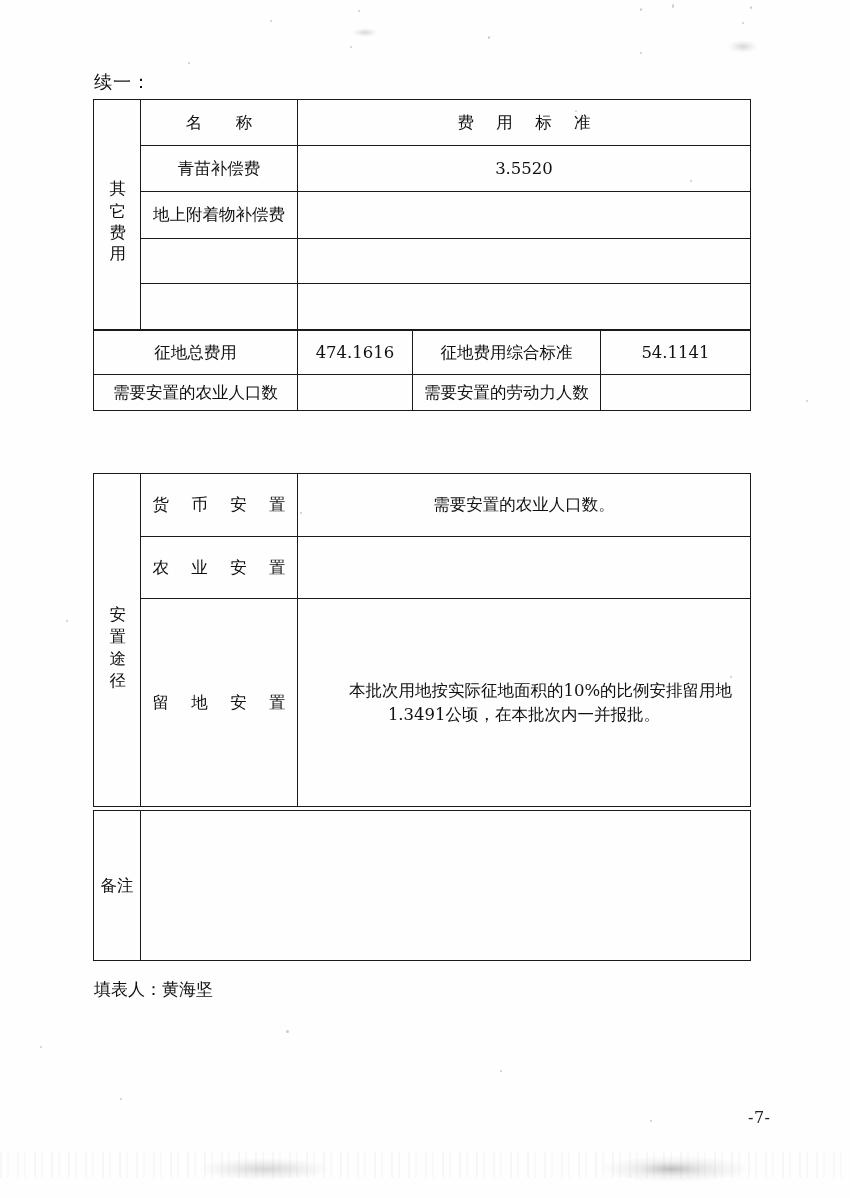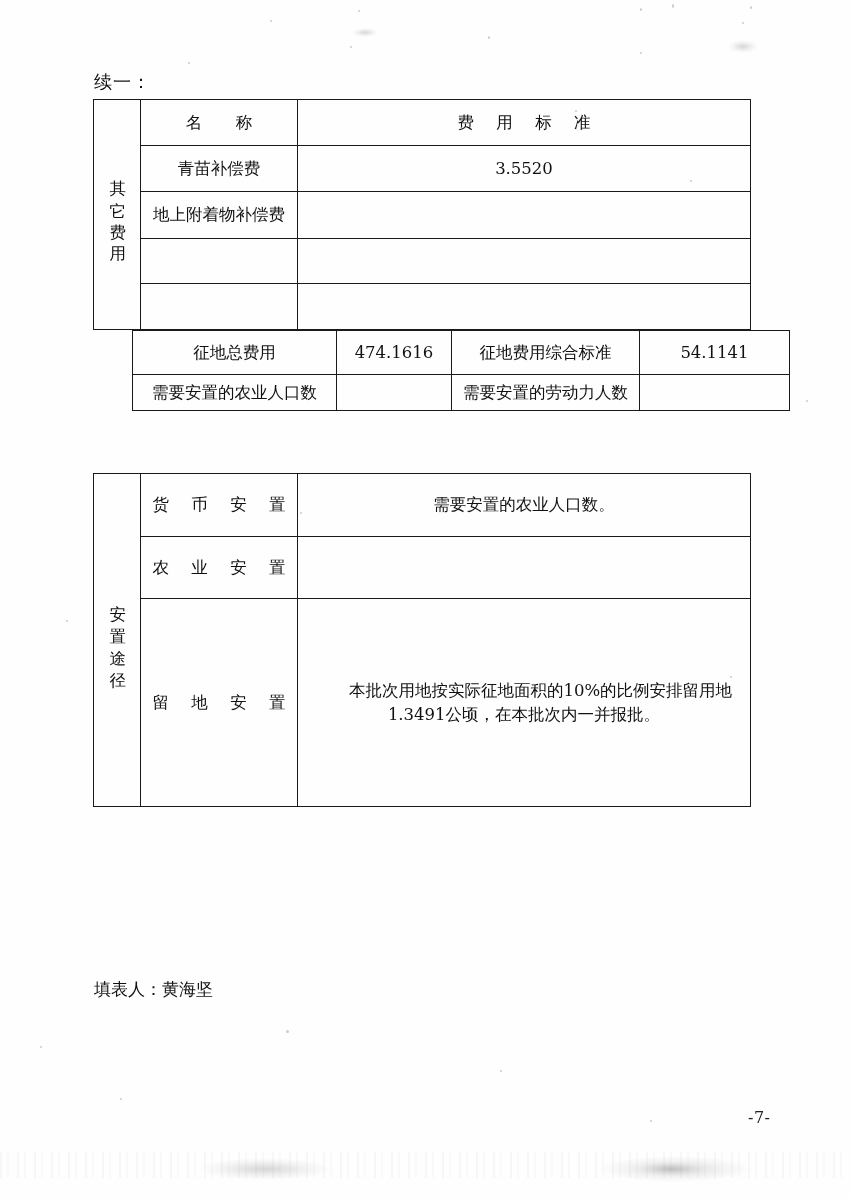--- a/index.html
+++ b/index.html
@@ -141,21 +141,21 @@
         <td></td>
         <td></td>
       </tr>
       <tr style="height:46px;">
         <td></td>
         <td></td>
       </tr>
     </tbody>
   </table>
 
-  <table class="tbl" style="left:93px;top:330px;width:657px;margin-left:39px;">
+  <table class="tbl" style="left:93px;top:330px;width:657px;">
     <colgroup>
         <col style="width:204px">
         <col style="width:115px">
         <col style="width:188px">
         <col style="width:150px">
       </colgroup>
     <tbody>
       <tr style="height:44px;">
         <td>征地总费用</td>
         <td>474.1616</td>
@@ -189,20 +189,32 @@
         <td class="sp2">农 业 安 置</td>
         <td class="left-pad"></td>
       </tr>
       <tr style="height:208px;">
         <td class="sp2">留 地 安 置</td>
         <td class="para">本批次用地按实际征地面积的10%的比例安排留用地1.3491公顷，在本批次内一并报批。</td>
       </tr>
     </tbody>
   </table>
 
+  <table class="tbl" style="left:93px;top:810px;width:657px;">
+    <colgroup>
+        <col style="width:47px">
+        <col style="width:610px">
+      </colgroup>
+    <tbody>
+      <tr style="height:150px;">
+        <td>备注</td>
+        <td class="para"></td>
+      </tr>
+    </tbody>
+  </table>
 
   <div class="filler">填表人：黄海坚</div>
 
   <div class="pageno">-7-</div>
 
   <div class="edge-noise" style="top:1152px;height:26px;opacity:.55;"></div>
   <div class="noise">
     <div class="smudge" style="left:200px;top:1158px;width:130px;height:22px;"></div>
     <div class="smudge" style="left:600px;top:1156px;width:150px;height:26px;"></div>
     <div class="smudge" style="left:640px;top:1162px;width:60px;height:14px;"></div>

